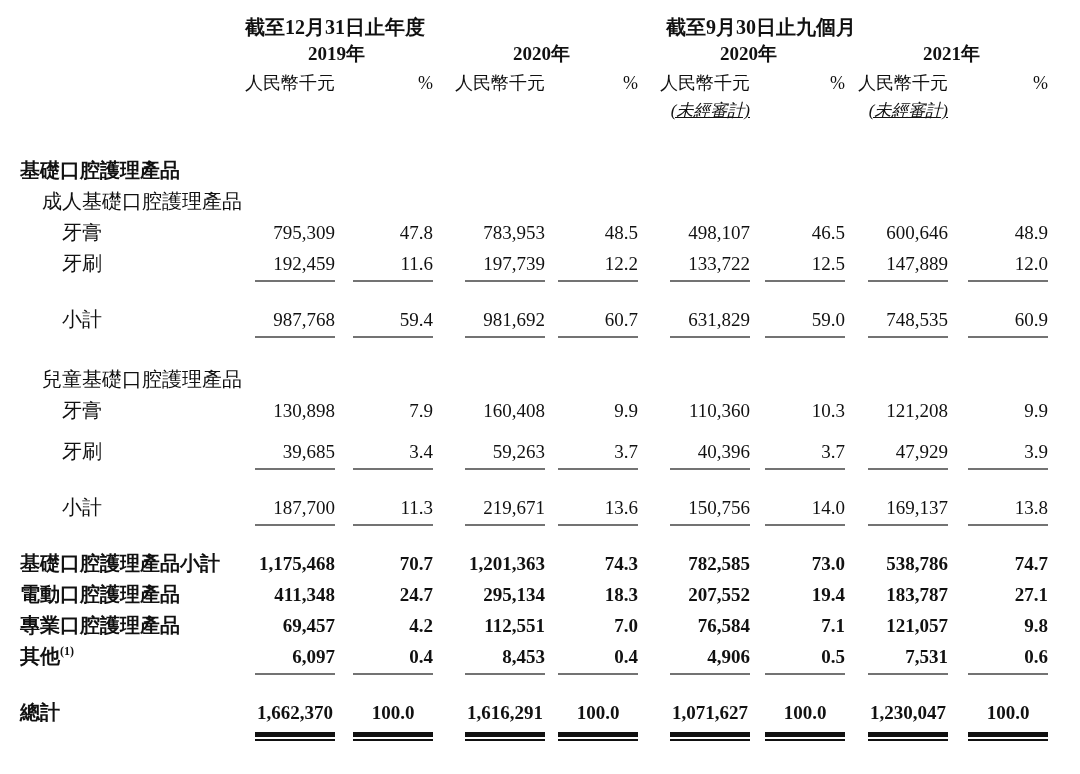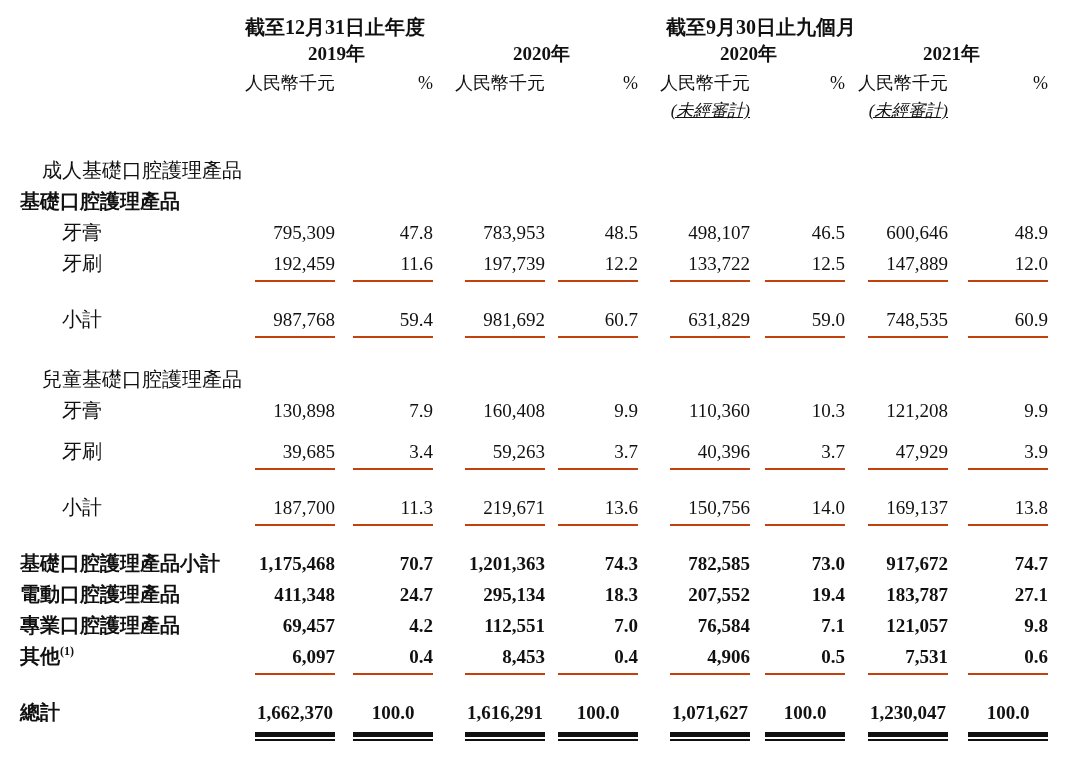--- a/index.html
+++ b/index.html
@@ -38,21 +38,21 @@
   sup { font-size: 12px; font-weight: bold; }
   
   tr.spacer td { height: 24px; }
   tr.sp-sm td { height: 10px; }
   tr.sp-md td { height: 24px; }
   tr.sp-lg td { height: 28px; }
   
   .plain { display: inline-block; }
   .ul {
     display: inline-block; min-width: 80px; text-align: right;
-    padding-bottom: 5px; border-bottom: 2px solid #c2410c;
+    padding-bottom: 5px; border-bottom: 2px solid #737373;
   }
   .dbl {
     display: inline-block; min-width: 80px; text-align: center;
     padding-bottom: 8px; border-bottom: 5px solid #111;
     position: relative;
   }
   .dbl::after {
     content: ""; position: absolute; left: 0; right: 0; bottom: -9px;
     border-bottom: 2px solid #111;
   }
@@ -106,33 +106,33 @@
         <td class="unaud">(未經審計)</td>
         <td></td>
         <td class="unaud">(未經審計)</td>
         <td></td>
       </tr>
       <tr class="spacer sp-lg">
         <td colspan="9"></td>
       </tr>
     </thead>
     <tbody id="tbody">
+        <tr class="row bold">
+          <td class="lab ind0"><span class="lab-inner">基礎口腔護理產品</span></td>
+          <td class="num"></td>
+          <td class="num"></td>
+          <td class="num"></td>
+          <td class="num"></td>
+          <td class="num"></td>
+          <td class="num"></td>
+          <td class="num"></td>
+          <td class="num"></td>
+        </tr>
         <tr class="row">
           <td class="lab ind1"><span class="lab-inner">成人基礎口腔護理產品</span></td>
-          <td class="num"></td>
-          <td class="num"></td>
-          <td class="num"></td>
-          <td class="num"></td>
-          <td class="num"></td>
-          <td class="num"></td>
-          <td class="num"></td>
-          <td class="num"></td>
-        </tr>
-        <tr class="row bold">
-          <td class="lab ind0"><span class="lab-inner">基礎口腔護理產品</span></td>
           <td class="num"></td>
           <td class="num"></td>
           <td class="num"></td>
           <td class="num"></td>
           <td class="num"></td>
           <td class="num"></td>
           <td class="num"></td>
           <td class="num"></td>
         </tr>
         <tr class="row">
@@ -228,21 +228,21 @@
           <td colspan="9"></td>
         </tr>
         <tr class="row bold">
           <td class="lab ind0"><span class="lab-inner">基礎口腔護理產品小計</span></td>
           <td class="num"><span class="plain">1,175,468</span></td>
           <td class="num"><span class="plain">70.7</span></td>
           <td class="num"><span class="plain">1,201,363</span></td>
           <td class="num"><span class="plain">74.3</span></td>
           <td class="num"><span class="plain">782,585</span></td>
           <td class="num"><span class="plain">73.0</span></td>
-          <td class="num"><span class="plain">917,672</span></td>
+          <td class="num"><span class="plain">538,786</span></td>
           <td class="num"><span class="plain">74.7</span></td>
         </tr>
         <tr class="row bold">
           <td class="lab ind0"><span class="lab-inner">電動口腔護理產品</span></td>
           <td class="num"><span class="plain">411,348</span></td>
           <td class="num"><span class="plain">24.7</span></td>
           <td class="num"><span class="plain">295,134</span></td>
           <td class="num"><span class="plain">18.3</span></td>
           <td class="num"><span class="plain">207,552</span></td>
           <td class="num"><span class="plain">19.4</span></td>

